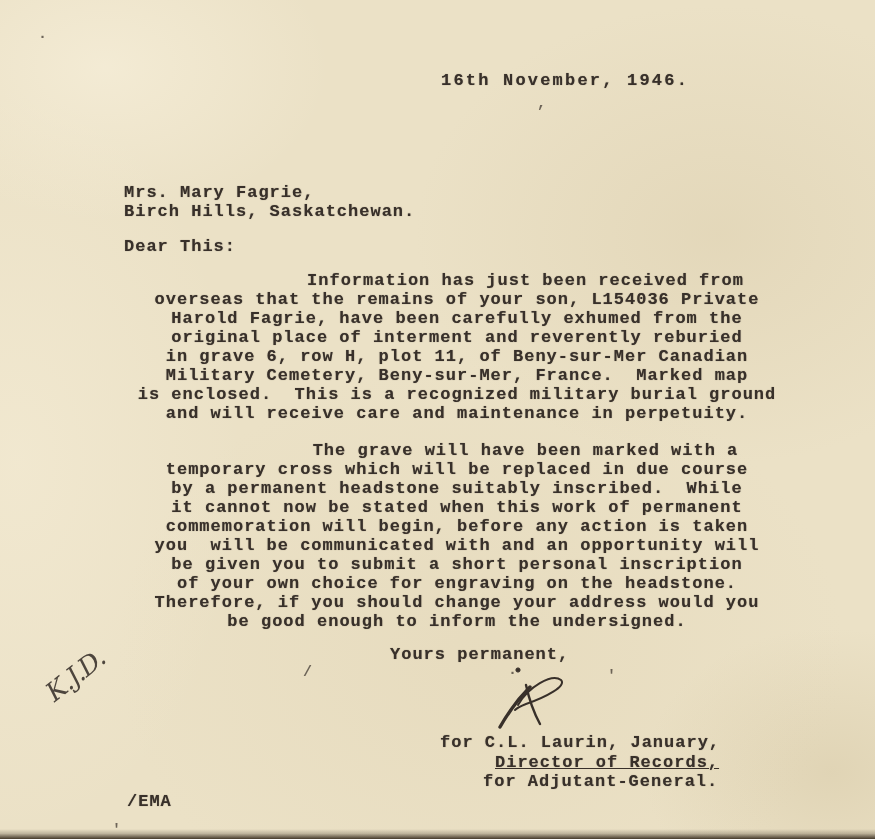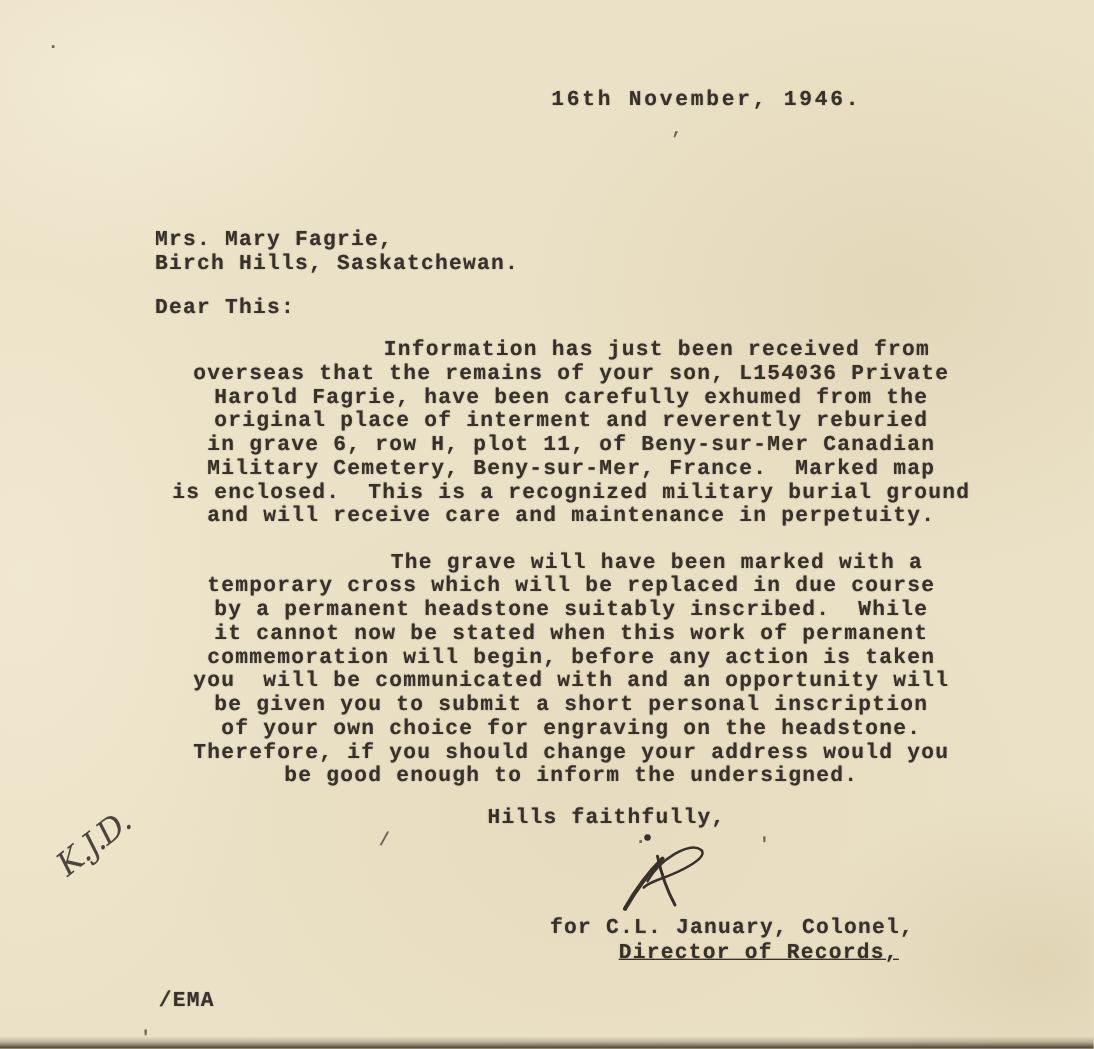--- a/index.html
+++ b/index.html
@@ -80,32 +80,33 @@
 temporary cross which will be replaced in due course
 by a permanent headstone suitably inscribed.  While
 it cannot now be stated when this work of permanent
 commemoration will begin, before any action is taken
 you  will be communicated with and an opportunity will
 be given you to submit a short personal inscription
 of your own choice for engraving on the headstone.
 Therefore, if you should change your address would you
 be good enough to inform the undersigned.</div>
 
-  <div class="typed closing">Hills faithfully,</div>
+  <div class="typed closing">Yours permanent,</div>
 
   <svg class="signature" viewBox="0 0 86 72" fill="none">
     <path d="M12 64 C 20 50, 32 34, 42 24" stroke-width="3.4" stroke-linecap="round"></path>
     <path d="M30 42 C 40 24, 64 10, 73 17 C 79 23, 58 34, 38 41 C 33 43, 29 45, 27 47" stroke-width="2" stroke-linecap="round"></path>
     <path d="M38 22 C 41 36, 46 50, 52 61" stroke-width="2.4" stroke-linecap="round"></path>
     <circle cx="30" cy="7" r="2.1" fill="#38302a" stroke="none"></circle>
   </svg>
 
   <div class="sigblock">
-    <div class="sig-line sig0">for C.L. January, Colonel,</div>
+    <div class="sig-line sig0">for C.L. Laurin, January,</div>
     <div class="sig-line sig1">Director of Records,</div>
+    <div class="sig-line sig2">for Adjutant-General.</div>
   </div>
 
   <div class="typed initials">/EMA</div>
 
   <div class="handwritten">K.J.D.</div>
 
   <div id="specks">
       <span class="speck" style="left: 537px; top: 95px;">,</span>
       <span class="speck" style="left: 303px; top: 664px;">/</span>
       <span class="speck" style="left: 508px; top: 662px;">.</span>

